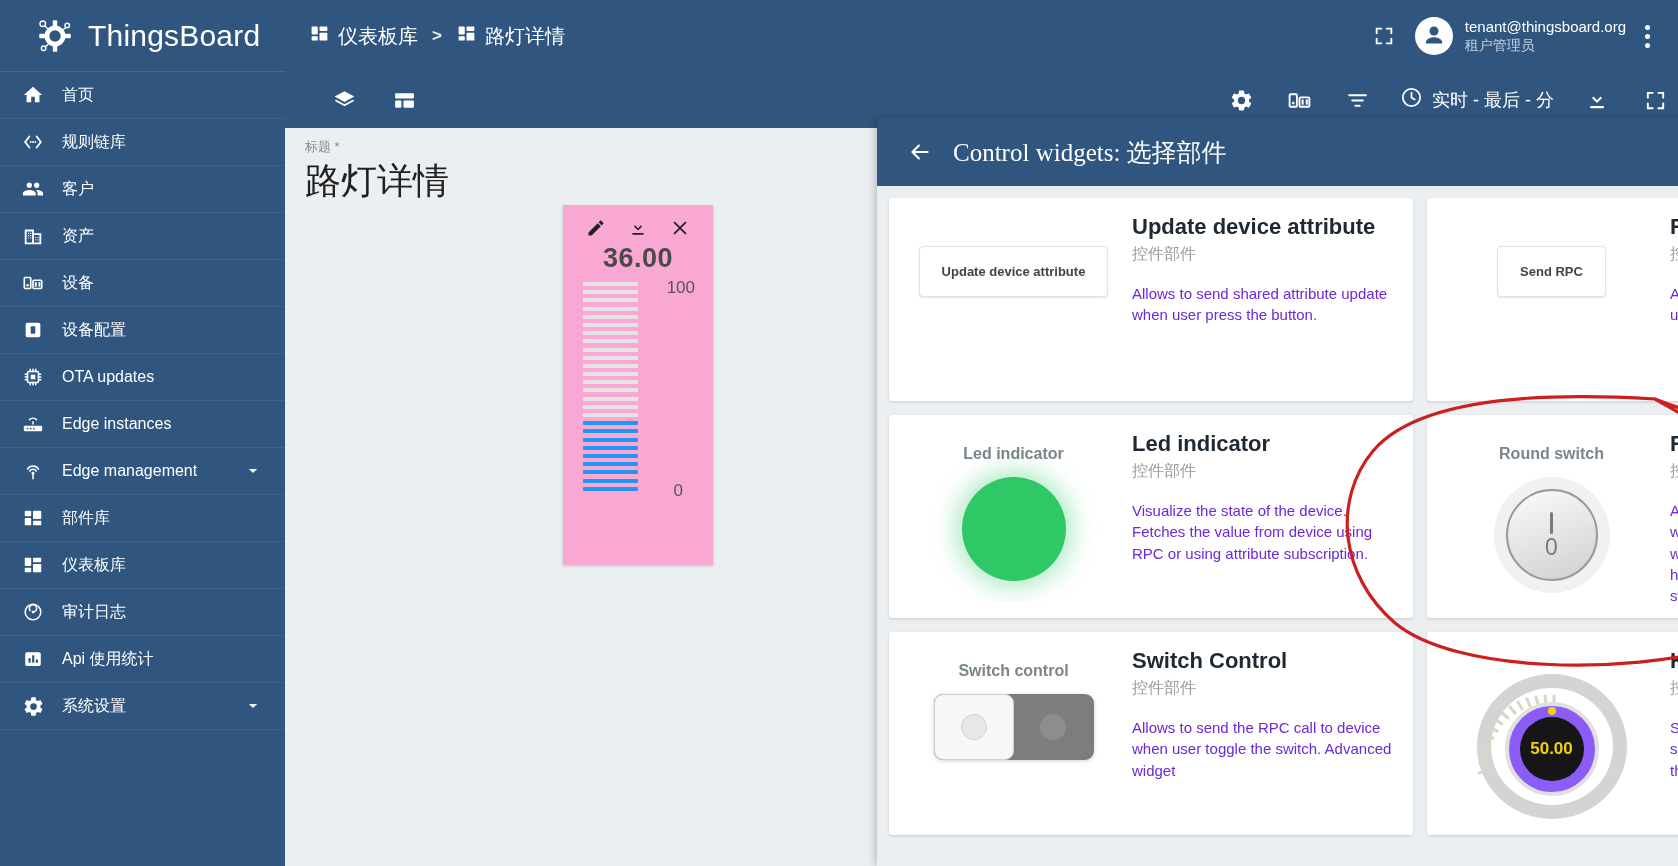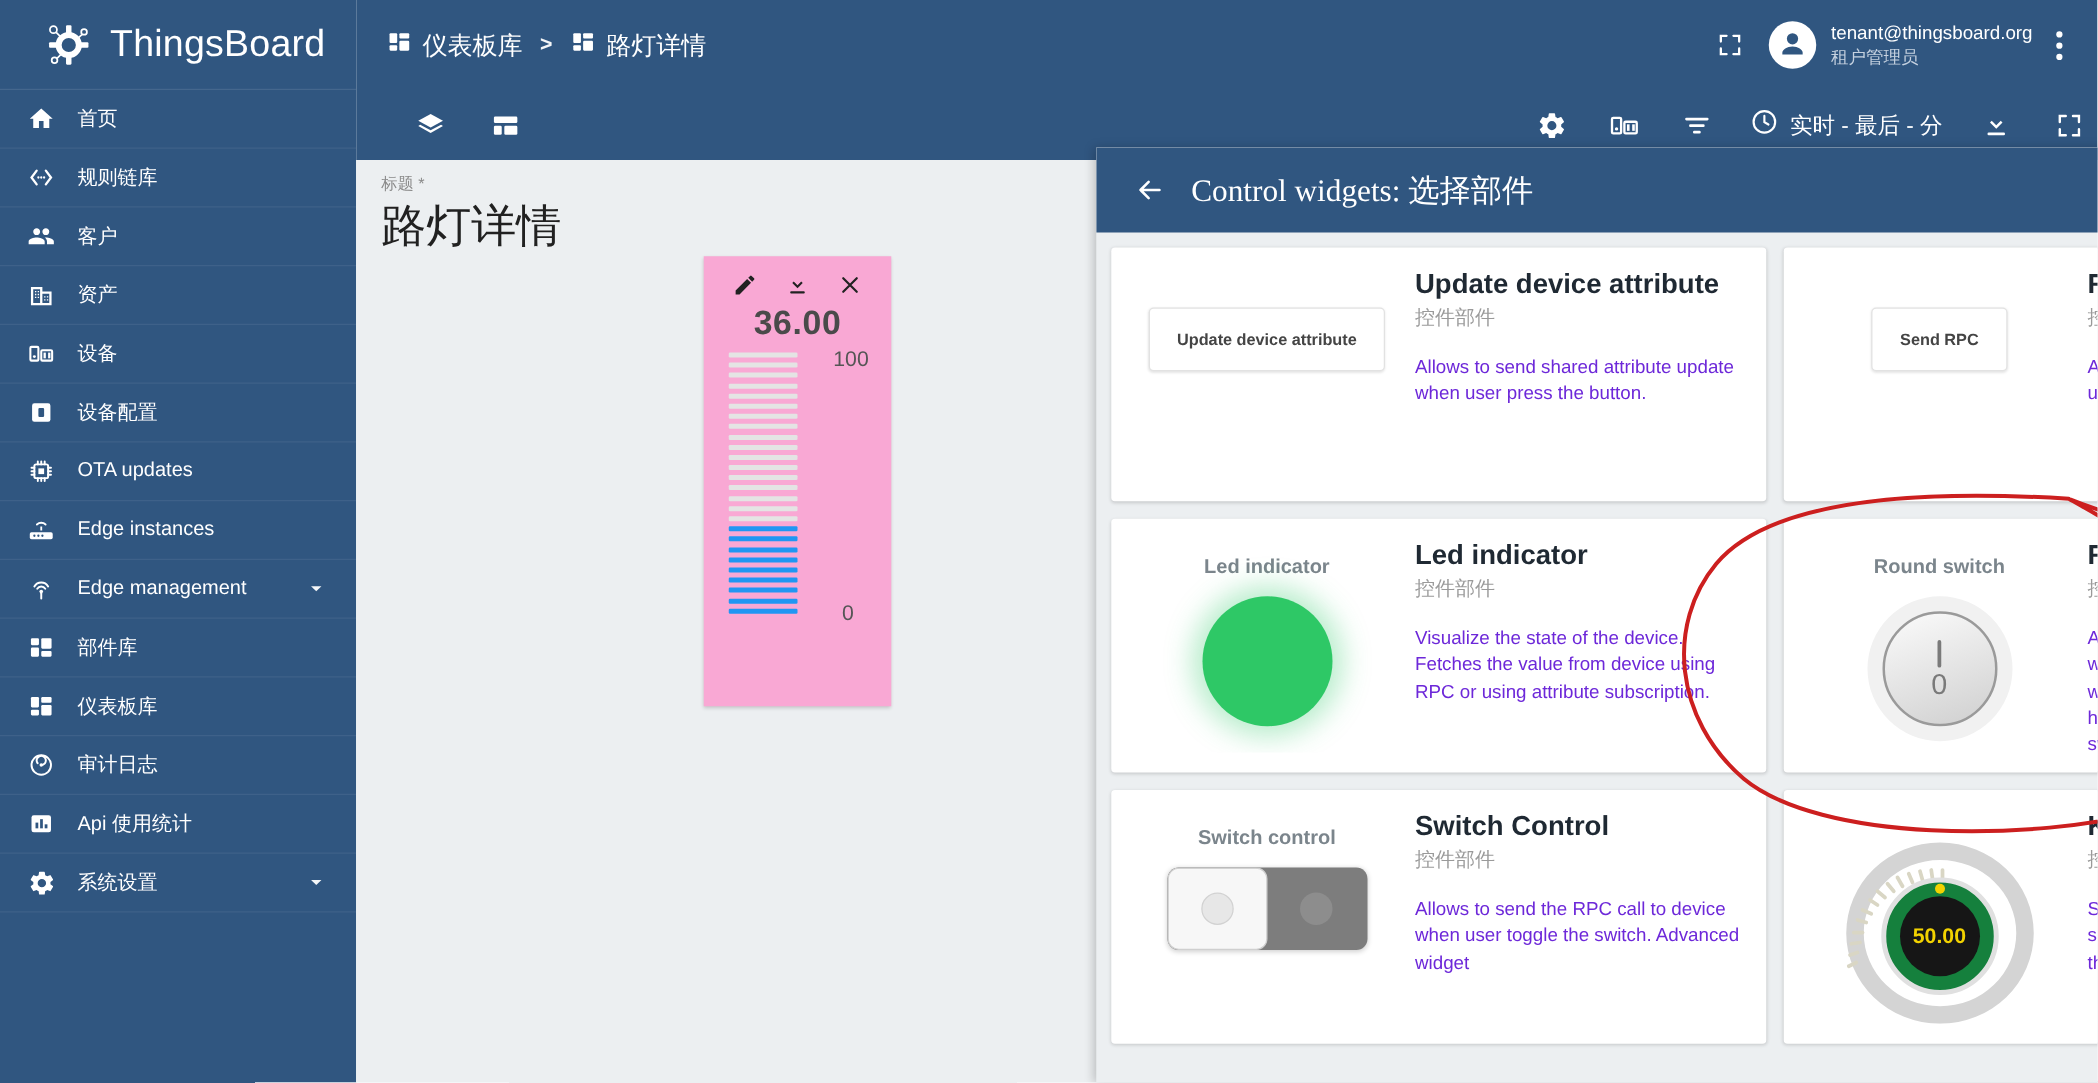--- a/index.html
+++ b/index.html
@@ -188,21 +188,21 @@
   }
   .toggle-dot { width: 26px; height: 26px; border-radius: 50%; background: #e7e7e7; border: 1px solid #d2d2d2;}
   .toggle-dot-off { width: 26px; height: 26px; border-radius: 50%; background: #8d8d8d; margin-left: 26px; }
   .knob-wrap { position: relative; width: 150px; height: 150px; }
   .knob-ring {
     position: absolute; inset: 0; border-radius: 50%;
     border: 14px solid #d4d4d4;
   }
   .knob-face {
     position: absolute; left: 28px; top: 28px; width: 94px; height: 94px;
-    border-radius: 50%; background: #15803d; border: 4px solid #e0e0e0;
+    border-radius: 50%; background: #8b5cf6; border: 4px solid #e0e0e0;
     display: flex; align-items: center; justify-content: center;
   }
   .knob-inner {
     width: 64px; height: 64px; border-radius: 50%; background: #161616;
     display: flex; align-items: center; justify-content: center;
     font-size: 17px; font-weight: 700; color: #f2d200;
   }
   .knob-pointer {
     position: absolute; left: 50%; top: 33px; margin-left: -4px;
     width: 8px; height: 8px; border-radius: 50%; background: #f2d200;

